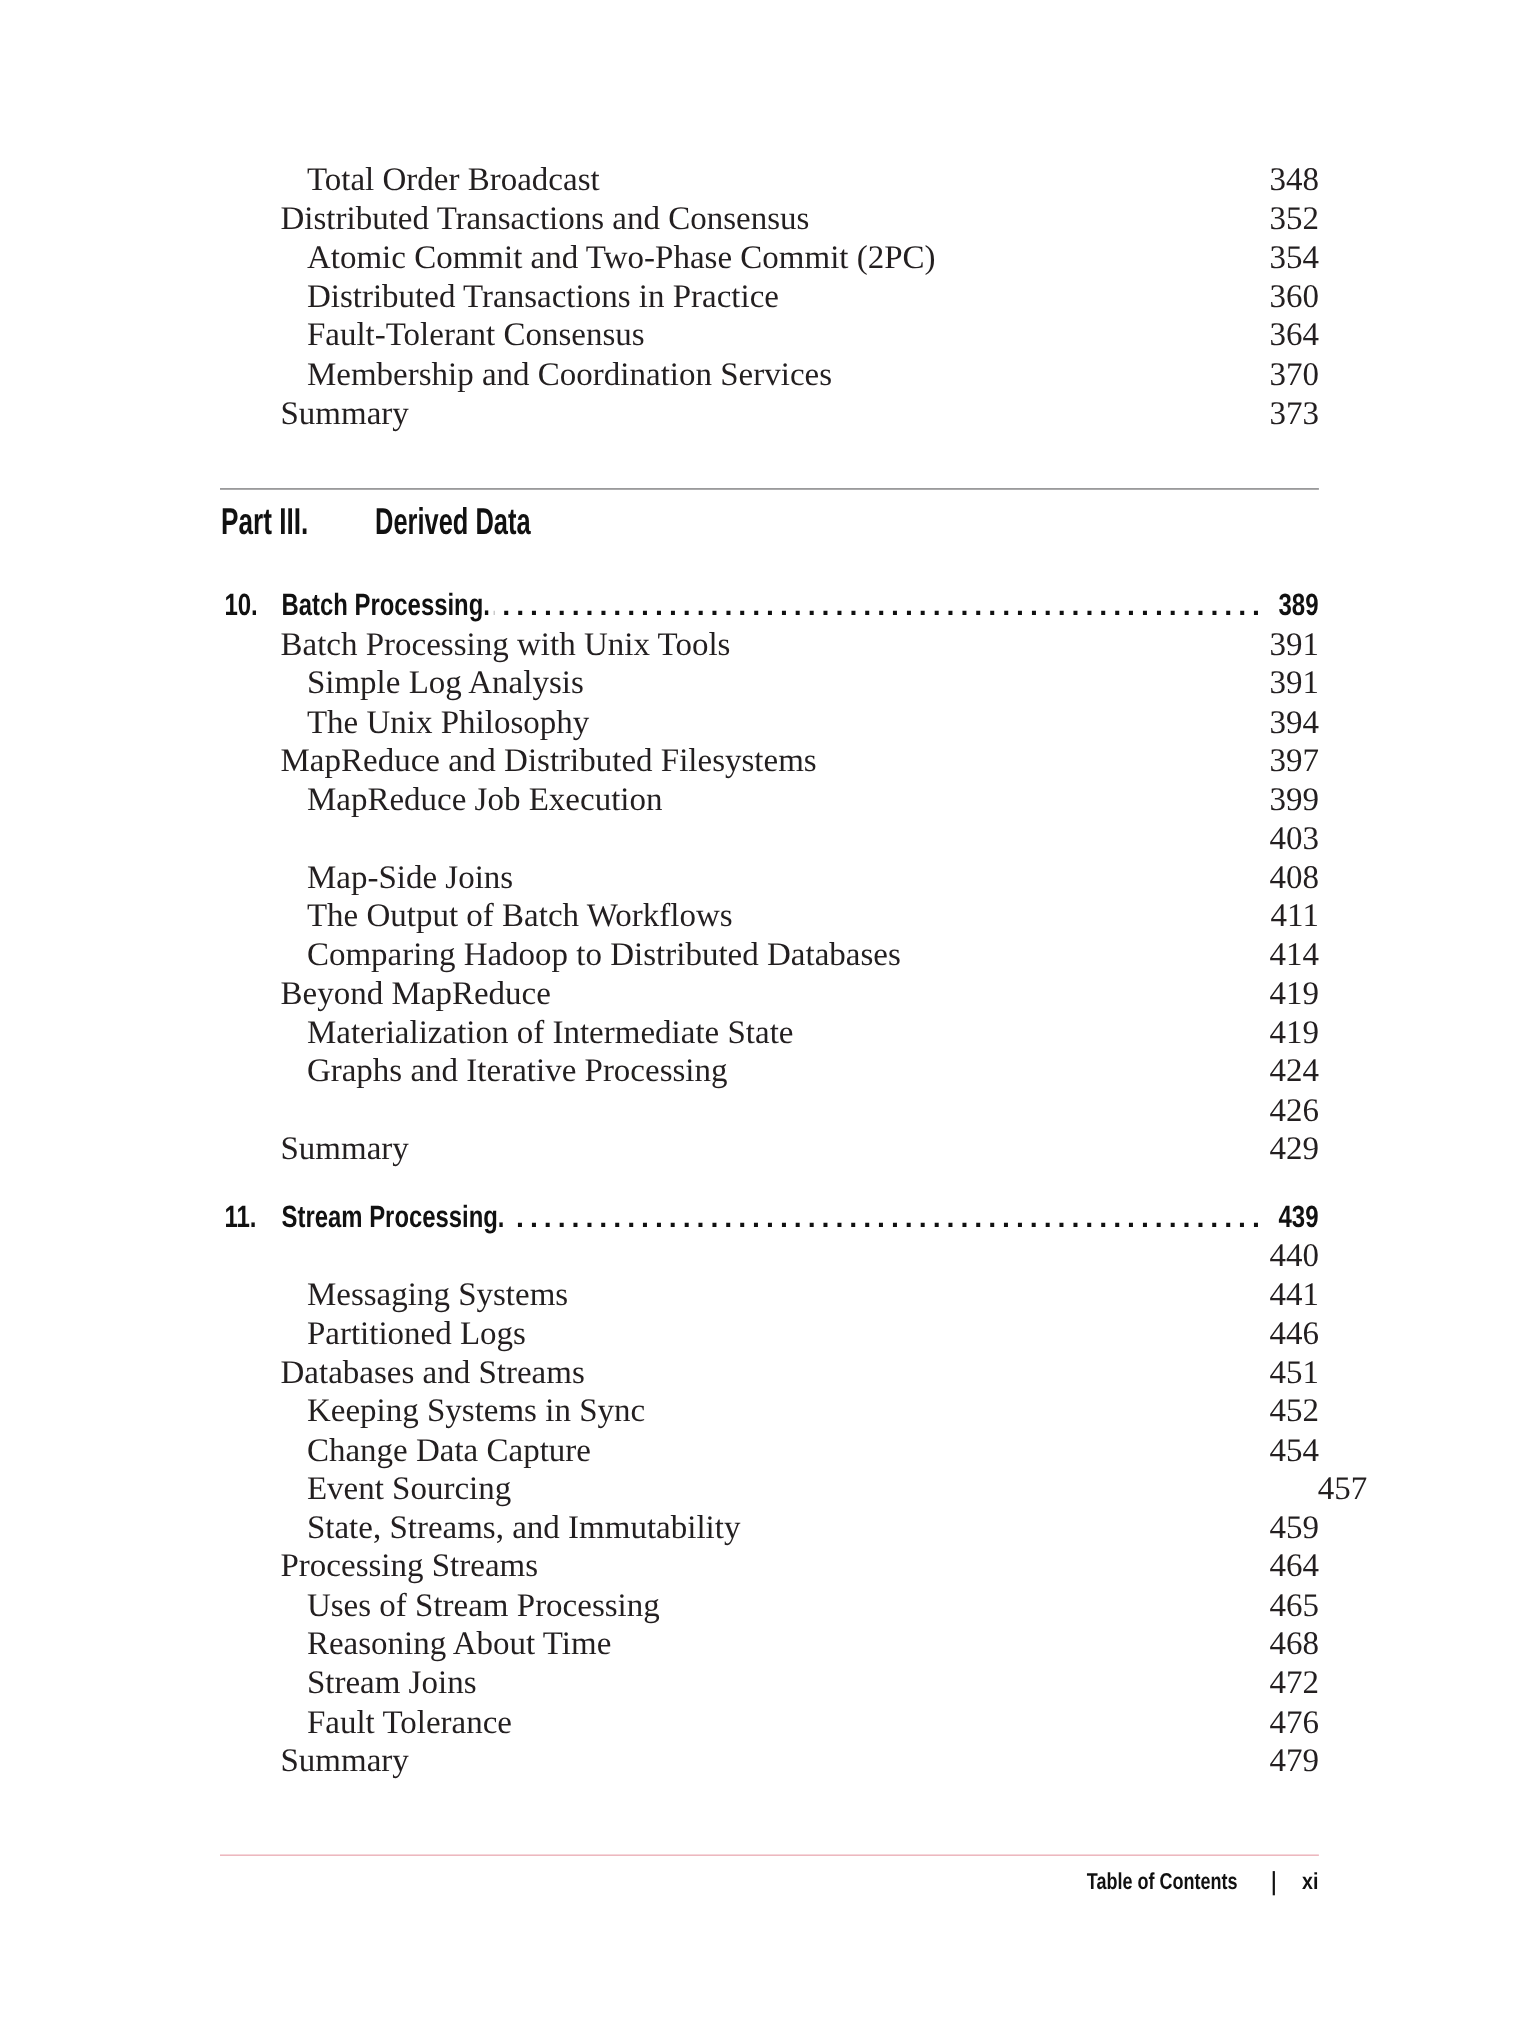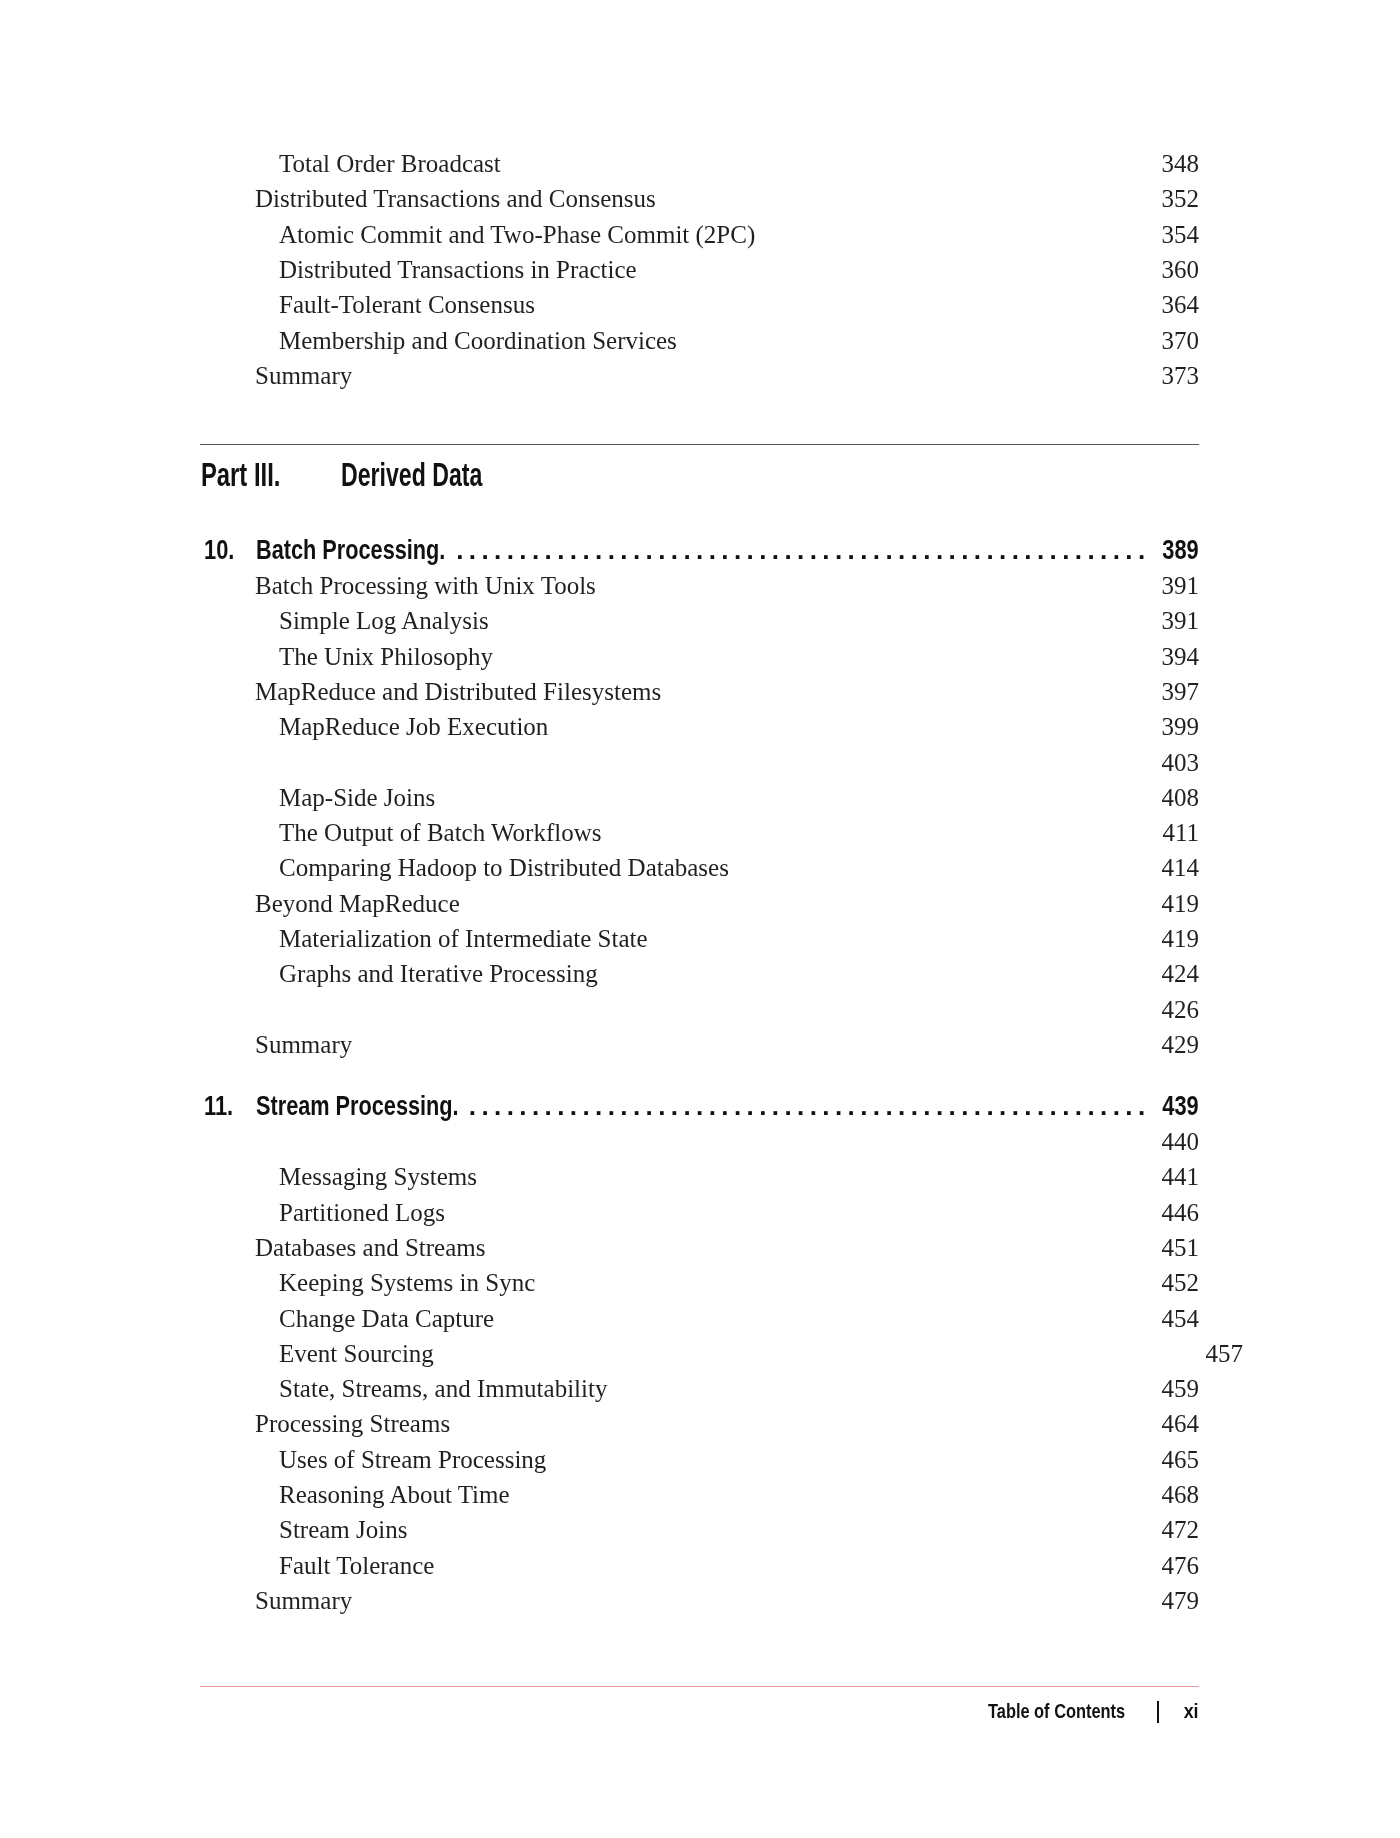--- a/index.html
+++ b/index.html
@@ -1,19 +1,19 @@
 <!DOCTYPE html>
 <html><head>
 <meta charset="utf-8">
 <style>
   html, body { margin: 0; padding: 0; background: #ffffff; }
   body { width: 1400px; height: 1838px; position: relative; overflow: hidden; }
   #page { position: absolute; left: 0; top: 0; width: 1400px; height: 1838px; background: #fff; }
   .row { position: absolute; left: 0; width: 1400px; height: 36px; }
-  .serif { font-family: "Liberation Serif", "DejaVu Serif", serif; font-size: 25px; color: #231f20; line-height: 36px; white-space: nowrap; }
+  .serif { font-family: "Liberation Serif", "DejaVu Serif", serif; font-size: 30px; color: #231f20; line-height: 36px; white-space: nowrap; }
   .row .title { position: absolute; top: 0; }
   .row .page { position: absolute; top: 0; right: 201px; text-align: right; }
   .lvl1 .title { left: 255px; }
   .lvl2 .title { left: 279px; }
   .cond { font-family: "Liberation Sans", "DejaVu Sans", sans-serif; font-weight: bold; color: #111; white-space: nowrap; transform-origin: left bottom; display: inline-block; }
   .chap { position: absolute; left: 0; width: 1400px; height: 36px; }
   .chap .num { position: absolute; left: 204px; top: 0; font-size: 28px; line-height: 36px; transform: scaleX(0.78); }
   .chap .ctitle { position: absolute; left: 256px; top: 0; font-size: 28px; line-height: 36px; transform: scaleX(0.775); }
   .chap .leader { position: absolute; top: 0; height: 36px; overflow: hidden; font-family: "Liberation Sans", "DejaVu Sans", sans-serif; font-weight: bold; font-size: 26px; line-height: 36px; color: #111; letter-spacing: 5.4px; white-space: nowrap; direction: rtl; text-align: right; }
   .chap .cpage { position: absolute; right: 201px; top: 0; font-size: 28px; line-height: 36px; transform-origin: right bottom; transform: scaleX(0.78); }

